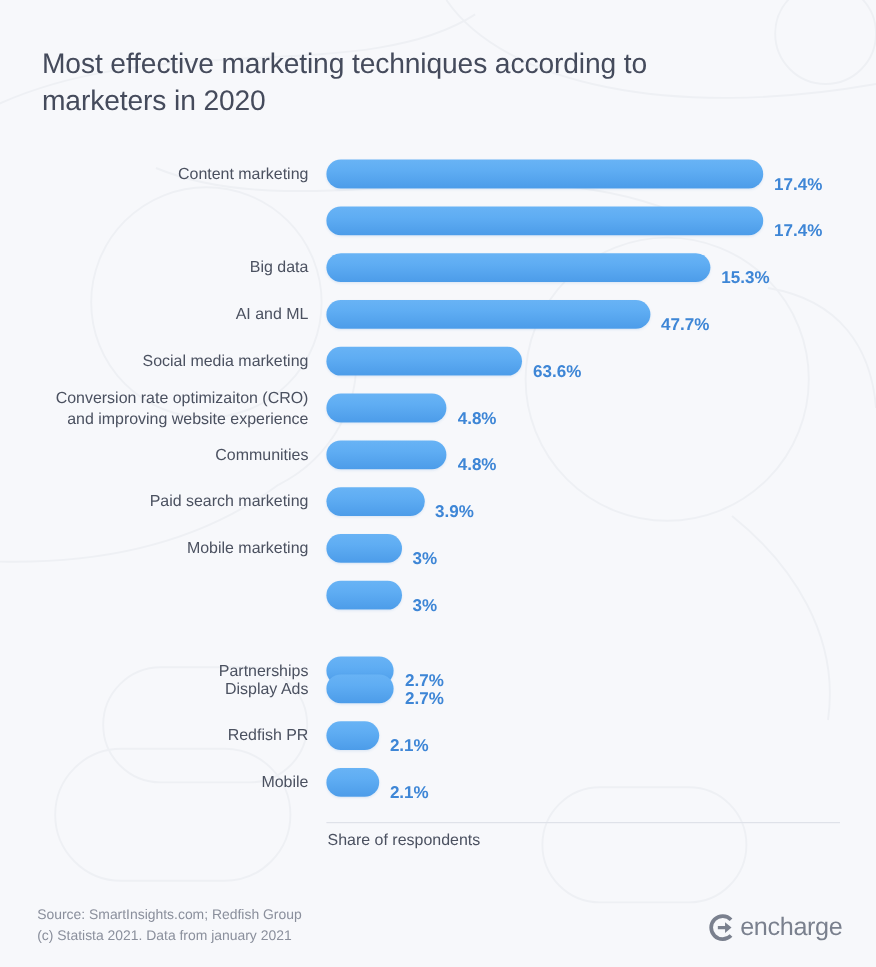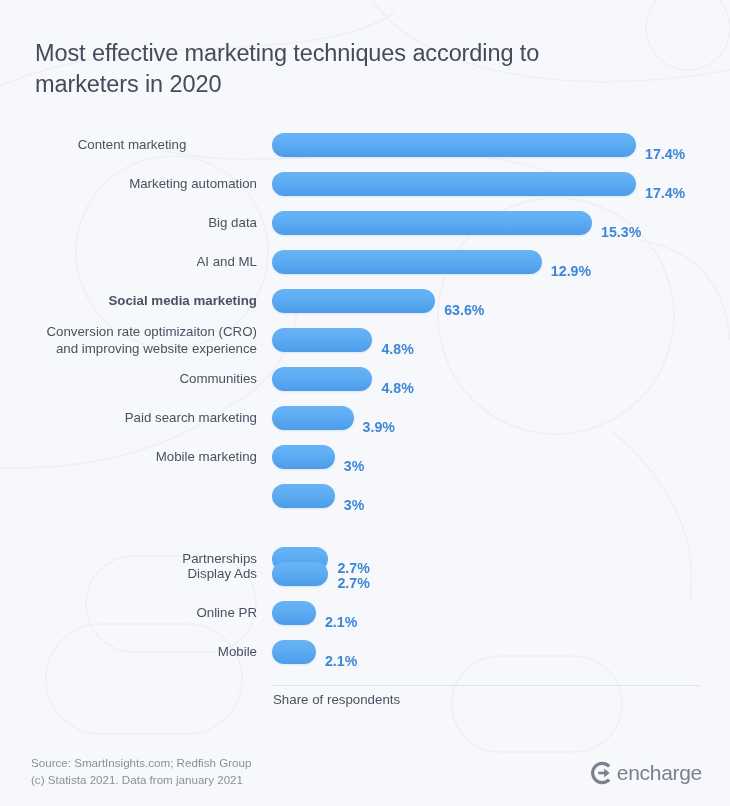--- a/index.html
+++ b/index.html
@@ -145,49 +145,48 @@
       <path d="M 640 240 C 700 250, 726 290, 730 340"></path>
       <path d="M 232 404 C 280 380, 300 330, 296 300"></path>
     </g>
   </svg>
 
   <div id="chart-title">Most effective marketing techniques according to
 marketers in 2020</div>
 
   <div id="plot-area">
       <div class="bar-row" style="top: 0px;">
-        <div class="cat-label" style="top: 4px; text-align: center;">Content marketing</div>
+        <div class="cat-label" style="top: 4px;">Content marketing</div>
         <div class="bar-track" style="width: 364px;">
           <div class="bar" title="Content marketing: 17.4%" style="width: 100%;"></div>
         </div>
         <div class="bar-value" style="left: 645px;">17.4%</div>
       </div>
       <div class="bar-row" style="top: 39px;">
-        <div class="cat-label" style="top: 4px;">Marketing automation</div>
         <div class="bar-track" style="width: 364px;">
           <div class="bar" title="Marketing automation: 17.4%" style="width: 100%;"></div>
         </div>
         <div class="bar-value" style="left: 645px;">17.4%</div>
       </div>
       <div class="bar-row" style="top: 78px;">
         <div class="cat-label" style="top: 4px;">Big data</div>
         <div class="bar-track" style="width: 320.069px;">
           <div class="bar" title="Big data: 15.3%" style="width: 100%;"></div>
         </div>
         <div class="bar-value" style="left: 601.069px;">15.3%</div>
       </div>
       <div class="bar-row" style="top: 117px;">
         <div class="cat-label" style="top: 4px;">AI and ML</div>
         <div class="bar-track" style="width: 269.862px;">
           <div class="bar" title="AI and ML: 12.9%" style="width: 100%;"></div>
         </div>
-        <div class="bar-value" style="left: 550.862px;">12.9%</div>
+        <div class="bar-value" style="left: 550.862px;">47.7%</div>
       </div>
       <div class="bar-row" style="top: 156px;">
-        <div class="cat-label" style="top: 4px; font-weight: bold;">Social media marketing</div>
+        <div class="cat-label" style="top: 4px;">Social media marketing</div>
         <div class="bar-track" style="width: 163.172px;">
           <div class="bar" title="Social media marketing: 7.8%" style="width: 100%;"></div>
         </div>
         <div class="bar-value" style="left: 444.172px;">63.6%</div>
       </div>
       <div class="bar-row" style="top: 195px;">
         <div class="cat-label" style="top: -4px;">Conversion rate optimizaiton (CRO)
 and improving website experience</div>
         <div class="bar-track" style="width: 100.414px;">
           <div class="bar" title="Conversion rate optimizaiton (CRO) and improving website experience: 4.8%" style="width: 100%;"></div>
@@ -229,21 +228,21 @@
         <div class="bar-value" style="left: 337.483px;">2.7%</div>
       </div>
       <div class="bar-row" style="top: 429px;">
         <div class="cat-label" style="top: 4px;">Display Ads</div>
         <div class="bar-track" style="width: 56.4828px;">
           <div class="bar" title="Display Ads: 2.7%" style="width: 100%;"></div>
         </div>
         <div class="bar-value" style="left: 337.483px;">2.7%</div>
       </div>
       <div class="bar-row" style="top: 468px;">
-        <div class="cat-label" style="top: 4px;">Online PR</div>
+        <div class="cat-label" style="top: 4px;">Redfish PR</div>
         <div class="bar-track" style="width: 43.931px;">
           <div class="bar" title="Online PR: 2.1%" style="width: 100%;"></div>
         </div>
         <div class="bar-value" style="left: 324.931px;">2.1%</div>
       </div>
       <div class="bar-row" style="top: 507px;">
         <div class="cat-label" style="top: 4px;">Mobile</div>
         <div class="bar-track" style="width: 43.931px;">
           <div class="bar" title="Other: 2.1%" style="width: 100%;"></div>
         </div>

